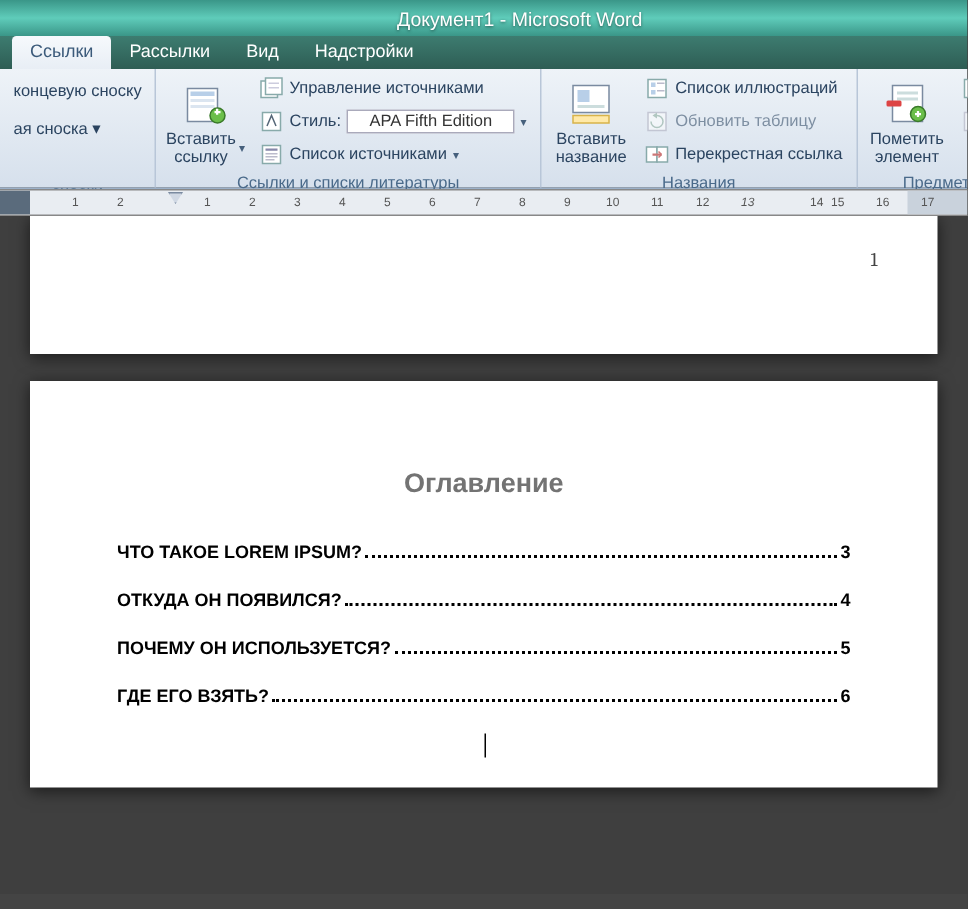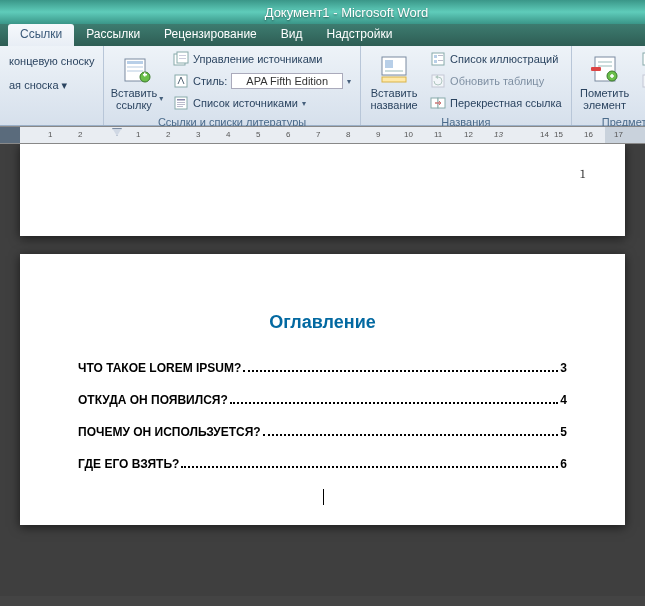--- a/index.html
+++ b/index.html
@@ -32,41 +32,40 @@
 .ruler .num { position: absolute; top: 3px; }
 .ruler::before { content: ""; position: absolute; left: 0; width: 20px; top:0; bottom:0; background: #5a6b7c; }
 .marginshade { position: absolute; top:0; bottom:0; right:0; width: 40px; background: #c9d2dc; }
 .indent { position: absolute; left: 112px; top: 1px; width: 10px; height: 8px; background: #d0d8e4; border: 1px solid #7a8aa0; clip-path: polygon(0 0, 100% 0, 50% 100%); }
 
 .workspace { height: 452px; background: #3f3f3f; overflow: hidden; display: flex; flex-direction: column; align-items: center; padding-top: 0; }
 .page { width: 605px; background: #fff; box-shadow: 0 2px 10px rgba(0,0,0,.6); margin-bottom: 18px; position: relative; }
 .page1 { height: 92px; }
 .pgnum { position: absolute; right: 40px; top: 22px; font-family: Cambria, "Times New Roman", serif; font-size: 13px; color: #444; }
 .page2 { padding: 58px 58px 20px; font-family: Cambria, "Times New Roman", serif; }
-.toc-title { text-align: center; font-size: 18px; font-weight: bold; color: #0369a1; margin-bottom: 28px; }
+.toc-title { text-align: center; font-size: 18px; font-weight: bold; color: #737373; margin-bottom: 28px; }
 .toc-row { display: flex; align-items: baseline; margin-bottom: 18px; font-size: 12px; font-weight: bold; color: #000; }
 .toc-row .t { white-space: nowrap; }
 .toc-row .dots { flex: 1; border-bottom: 2px dotted #000; margin: 0 2px 2px; }
 .toc-row .p { white-space: nowrap; }
 .cursor { display: inline-block; width: 1px; height: 16px; background: #000; margin-left: 245px; vertical-align: top; }
 
 .dd { font-size: 8px; color: #46607c; }
 svg { display: block; }
 </style>
 </head>
 <body>
 
 <div class="titlebar">
   <span>Документ1 - Microsoft Word</span>
 </div>
 
 <div class="tabs">
   <div class="tab active">Ссылки</div>
   <div class="tab">Рассылки</div>
-  <div class="tab">Рецензирование</div>
   <div class="tab">Вид</div>
   <div class="tab">Надстройки</div>
 </div>
 
 <div class="ribbon">
 
   <div class="group" style="width:104px">
     <div class="group-body col" style="padding-top:2px">
       <div class="smallrow">
         <span class="lbl">концевую сноску</span>

